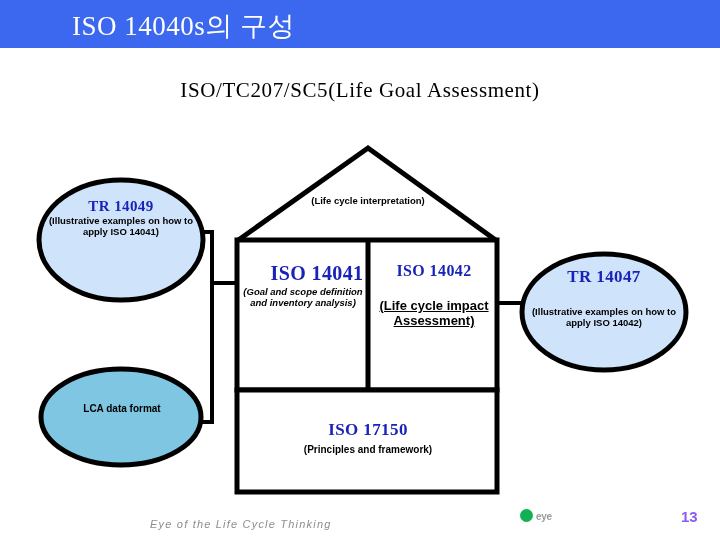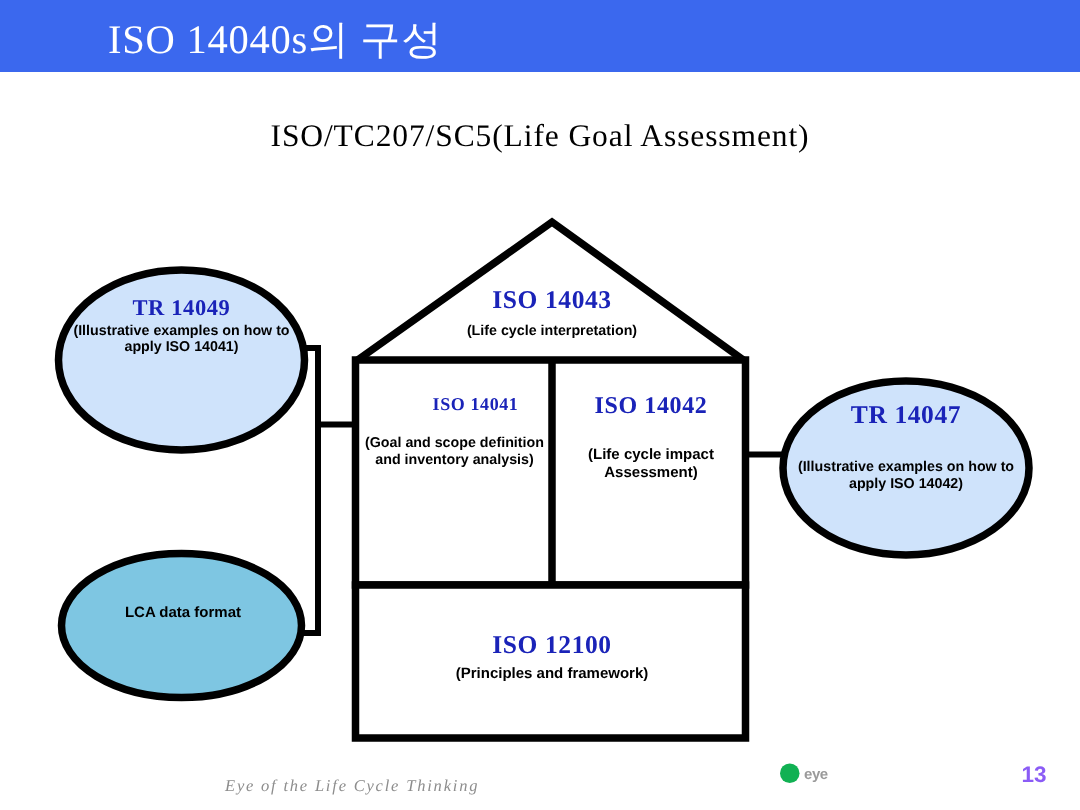--- a/index.html
+++ b/index.html
@@ -45,27 +45,27 @@
     color:#000000;font-weight:bold;line-height:1.18;
   }
 
   
   #roof-label{left:238px;top:190px;width:260px;}
   #roof-label .code{font-size:17px;}
   #roof-label .desc{font-size:9.5px;margin-top:5px;}
 
   
   #c41-label{left:240px;top:262px;width:126px;}
-  #c41-label .code{font-size:12px;padding-left:28px;}
-  #c41-label .desc{font-size:9.5px;margin-top:13px;}
+  #c41-label .code{font-size:20px;padding-left:28px;}
+  #c41-label .desc{font-size:9.5px;margin-top:1px;font-style:italic;}
 
   
   #c42-label{left:371px;top:262px;width:126px;}
   #c42-label .code{font-size:16px;}
-  #c42-label .desc{font-size:10px;margin-top:18px;}
+  #c42-label .desc{font-size:13px;margin-top:18px;text-decoration:underline;}
 
   
   #base-label{left:238px;top:420px;width:260px;}
   #base-label .code{font-size:17px;}
   #base-label .desc{font-size:10px;margin-top:4px;}
 
   
   #e49-label{left:40px;top:198px;width:162px;}
   #e49-label .code{font-size:15px;}
   #e49-label .desc{font-size:9.5px;}
@@ -76,21 +76,21 @@
   #e48-label .desc{font-size:10px;margin-top:15px;}
 
   
   #e47-label{left:523px;top:267px;width:162px;}
   #e47-label .code{font-size:17px;}
   #e47-label .desc{font-size:9.5px;margin-top:19px;}
 
   
   .footer-tag{
     position:absolute;left:150px;top:518px;
-    font-family:Liberation Serif, serif;
+    font-family:Liberation Sans, sans-serif;
     font-size:11px;font-style:italic;color:#8d8d8d;
     letter-spacing:1.2px;white-space:nowrap;
   }
   .logo{
     position:absolute;left:520px;top:509px;
     display:flex;align-items:flex-end;gap:3px;
   }
   .logo-mark{
     width:13px;height:13px;border-radius:50%;
     background:#11b153;display:inline-block;
@@ -136,36 +136,35 @@
 
       <ellipse cx="121" cy="240" rx="82" ry="60" fill="#cfe3fb" stroke="#000" stroke-width="5"></ellipse>
 
       <ellipse cx="121" cy="417" rx="80" ry="48" fill="#7ec6e2" stroke="#000" stroke-width="5"></ellipse>
 
       <ellipse cx="604" cy="312" rx="82" ry="58" fill="#cfe3fb" stroke="#000" stroke-width="5"></ellipse>
     </svg>
   </div>
 
   <div class="lbl" id="roof-label">
-    <div class="code">ISO 14043</div>
     <div class="desc">(Life cycle interpretation)</div>
   </div>
 
   <div class="lbl" id="c41-label">
     <div class="code">ISO 14041</div>
     <div class="desc">(Goal and scope definition  and inventory analysis)</div>
   </div>
 
   <div class="lbl" id="c42-label">
     <div class="code">ISO 14042</div>
     <div class="desc">(Life cycle impact Assessment)</div>
   </div>
 
   <div class="lbl" id="base-label">
-    <div class="code">ISO 12100</div>
+    <div class="code">ISO 17150</div>
     <div class="desc">(Principles and framework)</div>
   </div>
 
   <div class="lbl" id="e49-label">
     <div class="code">TR 14049</div>
     <div class="desc">(Illustrative examples on how to apply ISO 14041)</div>
   </div>
 
   <div class="lbl" id="e48-label">
     <div class="desc">LCA data format</div>

